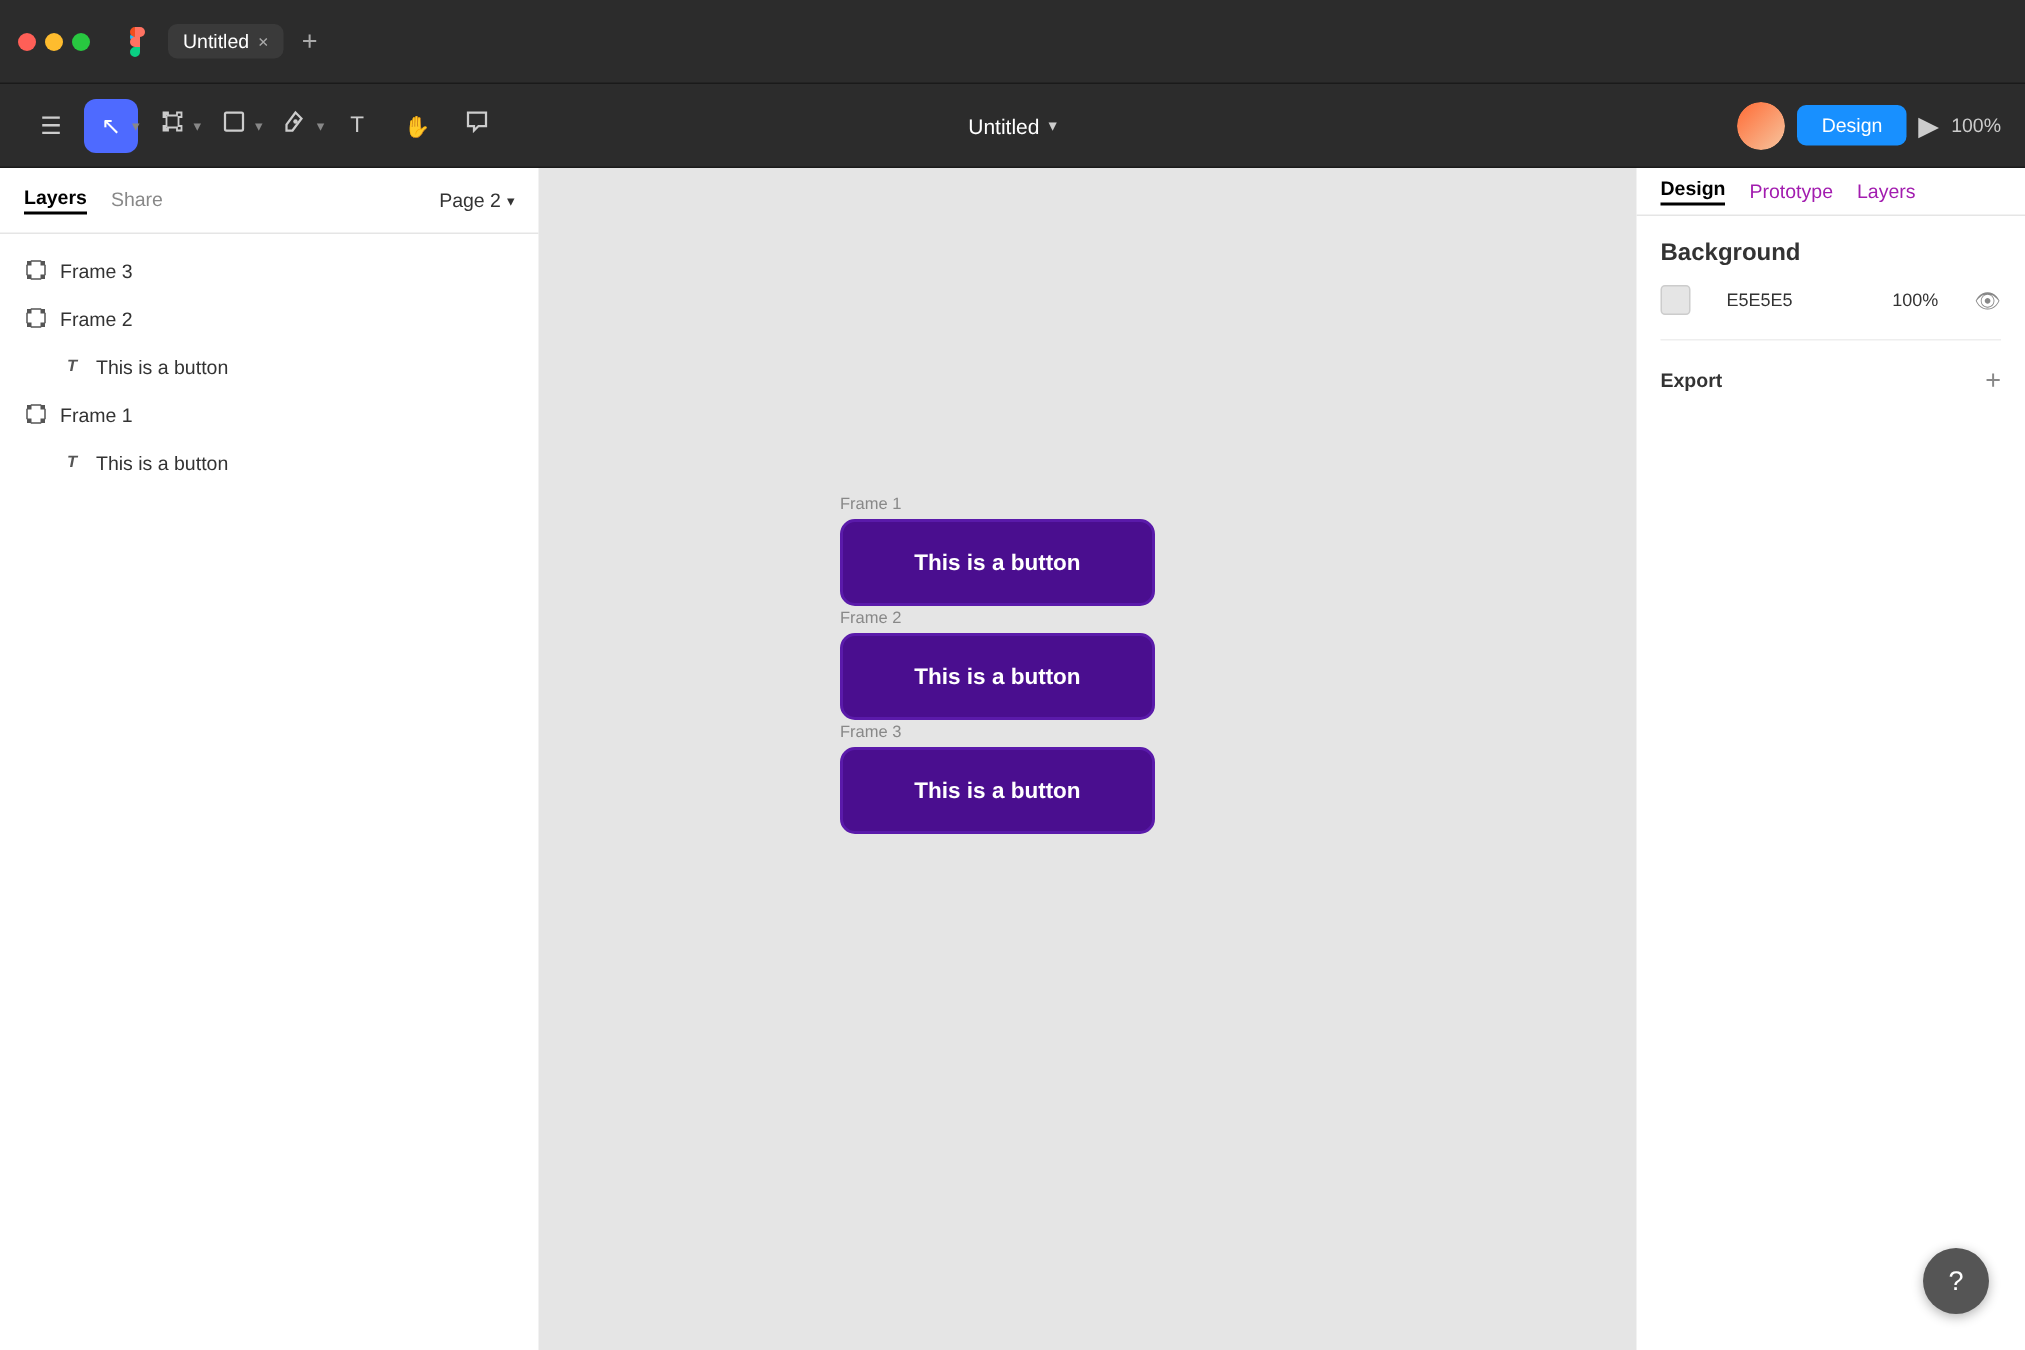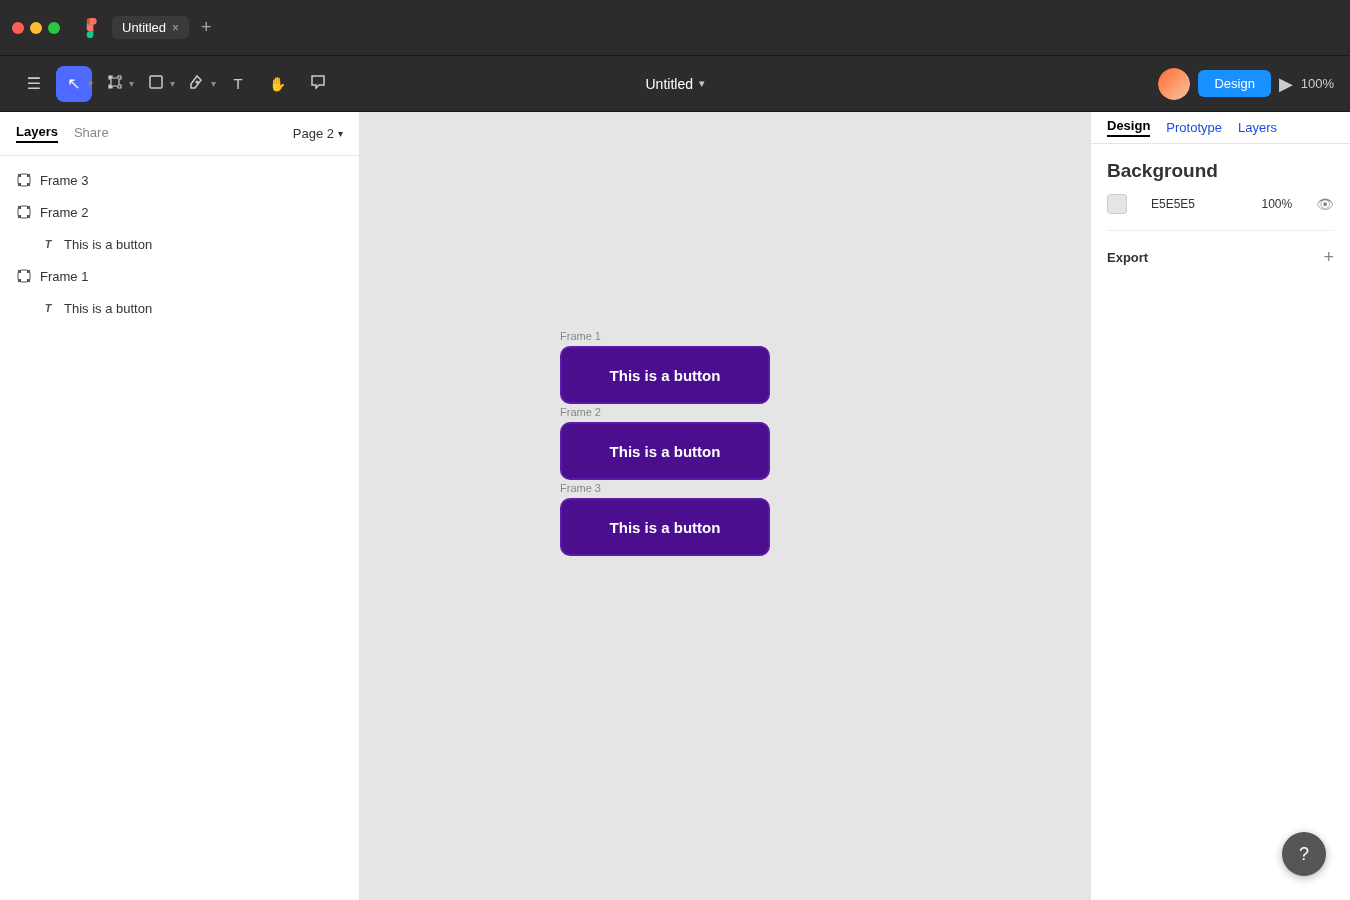--- a/index.html
+++ b/index.html
@@ -134,25 +134,25 @@
       background: #fff;
       border-left: 1px solid #e5e5e5;
       display: flex; flex-direction: column;
     }
     .right-panel-tabs {
       display: flex; align-items: center;
       height: 32px; border-bottom: 1px solid #e5e5e5;
       padding: 0 16px; gap: 16px;
     }
     .right-panel-tab {
-      font-size: 13px; color: #1d4ed8; cursor: pointer;
+      font-size: 13px; color: #a21caf; cursor: pointer;
     }
     .right-panel-tab.active { color: #000; font-weight: 600; border-bottom: 2px solid #000; padding-bottom: 2px; }
     .right-panel-content { padding: 16px; }
-    .section-title { font-size: 19px; font-weight: 600; color: #333; margin-bottom: 12px; }
+    .section-title { font-size: 16px; font-weight: 600; color: #333; margin-bottom: 12px; }
     .bg-row { display: flex; align-items: center; gap: 24px; }
     .color-swatch { width: 20px; height: 20px; border-radius: 3px; border: 1px solid #ccc; flex-shrink: 0; }
     .bg-hex { font-size: 12px; color: #333; flex: 1; }
     .bg-opacity { font-size: 12px; color: #333; }
     .eye-icon { color: #888; font-size: 14px; cursor: pointer; }
     .section-divider { border: none; border-top: 1px solid #eee; margin: 16px 0; }
     .export-row { display: flex; align-items: center; justify-content: space-between; }
     .export-label { font-size: 13px; font-weight: 700; color: #333; }
     .export-add { font-size: 18px; color: #888; cursor: pointer; background: none; border: none; }
 

